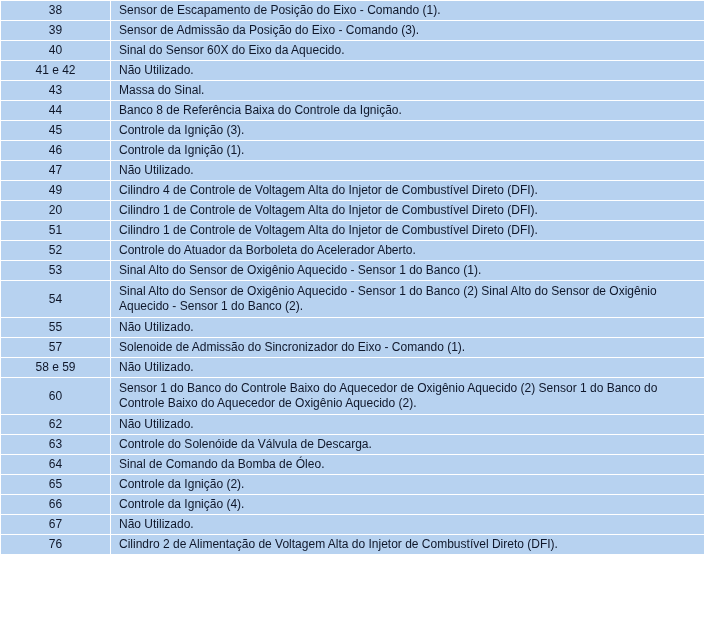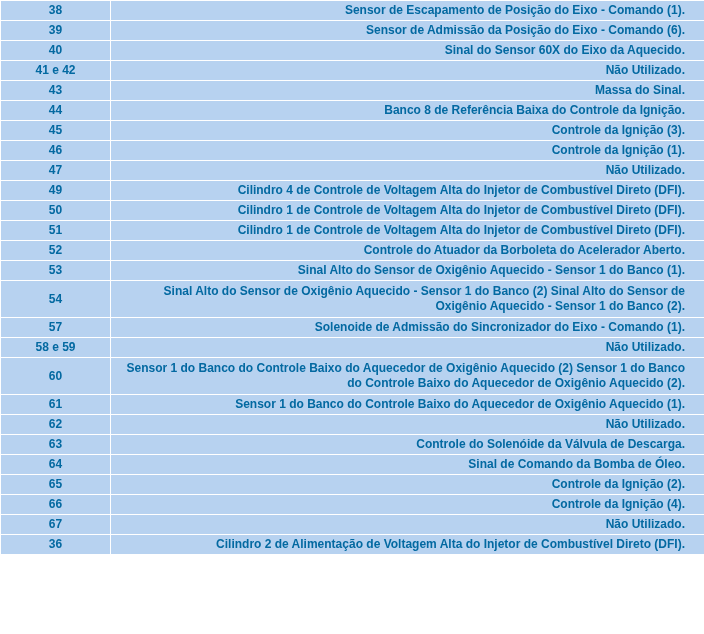--- a/index.html
+++ b/index.html
@@ -17,33 +17,32 @@
     width: 704px;
     border-collapse: collapse;
     table-layout: fixed;
     background: #b7d2f0;
   }
   .pin-table col.c-pin { width: 110px; }
   .pin-table col.c-desc { width: 594px; }
   .pin-table td {
     border: 1px solid #ffffff;
     font-size: 12px;
-    color: #0369a1;
+    color: #0f172a;
     line-height: 1.25;
-    padding: 2px 19px;
+    padding: 2px 4px;
     vertical-align: middle;
     background: #b7d2f0;
-    font-weight: bold;
   }
   .pin-table td.pin {
     text-align: center;
     white-space: nowrap;
   }
   .pin-table td.desc {
-    text-align: right;
+    text-align: left;
     padding-left: 8px;
   }
   .pin-table tr.tall td {
     padding-top: 3px;
     padding-bottom: 3px;
   }
 </style>
 </head>
 <body>
 
@@ -52,21 +51,21 @@
     <col class="c-pin">
     <col class="c-desc">
   </colgroup>
   <tbody>
       <tr>
         <td class="pin">38</td>
         <td class="desc">Sensor de Escapamento de Posição do Eixo - Comando (1).</td>
       </tr>
       <tr>
         <td class="pin">39</td>
-        <td class="desc">Sensor de Admissão da Posição do Eixo - Comando (6).</td>
+        <td class="desc">Sensor de Admissão da Posição do Eixo - Comando (3).</td>
       </tr>
       <tr>
         <td class="pin">40</td>
         <td class="desc">Sinal do Sensor 60X do Eixo da Aquecido.</td>
       </tr>
       <tr>
         <td class="pin">41 e 42</td>
         <td class="desc">Não Utilizado.</td>
       </tr>
       <tr>
@@ -87,54 +86,54 @@
       </tr>
       <tr>
         <td class="pin">47</td>
         <td class="desc">Não Utilizado.</td>
       </tr>
       <tr>
         <td class="pin">49</td>
         <td class="desc">Cilindro 4 de Controle de Voltagem Alta do Injetor de Combustível Direto (DFI).</td>
       </tr>
       <tr>
-        <td class="pin">50</td>
+        <td class="pin">20</td>
         <td class="desc">Cilindro 1 de Controle de Voltagem Alta do Injetor de Combustível Direto (DFI).</td>
       </tr>
       <tr>
         <td class="pin">51</td>
         <td class="desc">Cilindro 1 de Controle de Voltagem Alta do Injetor de Combustível Direto (DFI).</td>
       </tr>
       <tr>
         <td class="pin">52</td>
         <td class="desc">Controle do Atuador da Borboleta do Acelerador Aberto.</td>
       </tr>
       <tr>
         <td class="pin">53</td>
         <td class="desc">Sinal Alto do Sensor de Oxigênio Aquecido - Sensor 1 do Banco (1).</td>
       </tr>
       <tr class="tall">
         <td class="pin">54</td>
         <td class="desc">Sinal Alto do Sensor de Oxigênio Aquecido - Sensor 1 do Banco (2) Sinal Alto do Sensor de Oxigênio Aquecido - Sensor 1 do Banco (2).</td>
       </tr>
       <tr>
+        <td class="pin">55</td>
+        <td class="desc">Não Utilizado.</td>
+      </tr>
+      <tr>
         <td class="pin">57</td>
         <td class="desc">Solenoide de Admissão do Sincronizador do Eixo - Comando (1).</td>
       </tr>
       <tr>
         <td class="pin">58 e 59</td>
         <td class="desc">Não Utilizado.</td>
       </tr>
       <tr class="tall">
         <td class="pin">60</td>
         <td class="desc">Sensor 1 do Banco do Controle Baixo do Aquecedor de Oxigênio Aquecido (2) Sensor 1 do Banco do Controle Baixo do Aquecedor de Oxigênio Aquecido (2).</td>
-      </tr>
-      <tr>
-        <td class="pin">61</td>
-        <td class="desc">Sensor 1 do Banco do Controle Baixo do Aquecedor de Oxigênio Aquecido (1).</td>
       </tr>
       <tr>
         <td class="pin">62</td>
         <td class="desc">Não Utilizado.</td>
       </tr>
       <tr>
         <td class="pin">63</td>
         <td class="desc">Controle do Solenóide da Válvula de Descarga.</td>
       </tr>
       <tr>
@@ -147,17 +146,17 @@
       </tr>
       <tr>
         <td class="pin">66</td>
         <td class="desc">Controle da Ignição (4).</td>
       </tr>
       <tr>
         <td class="pin">67</td>
         <td class="desc">Não Utilizado.</td>
       </tr>
       <tr>
-        <td class="pin">36</td>
+        <td class="pin">76</td>
         <td class="desc">Cilindro 2 de Alimentação de Voltagem Alta do Injetor de Combustível Direto (DFI).</td>
       </tr>
     </tbody>
 </table>
 
 </body></html>

